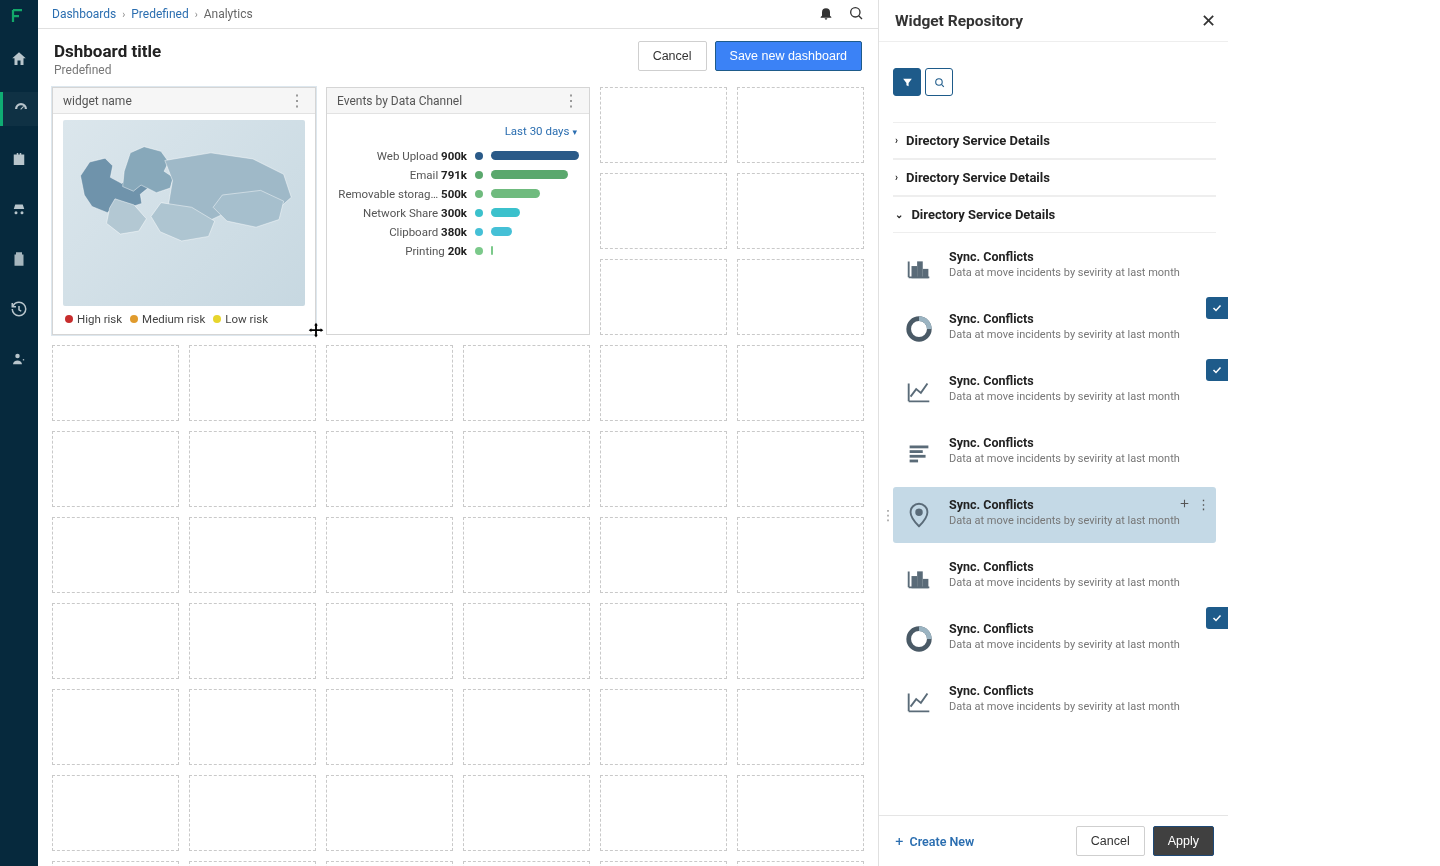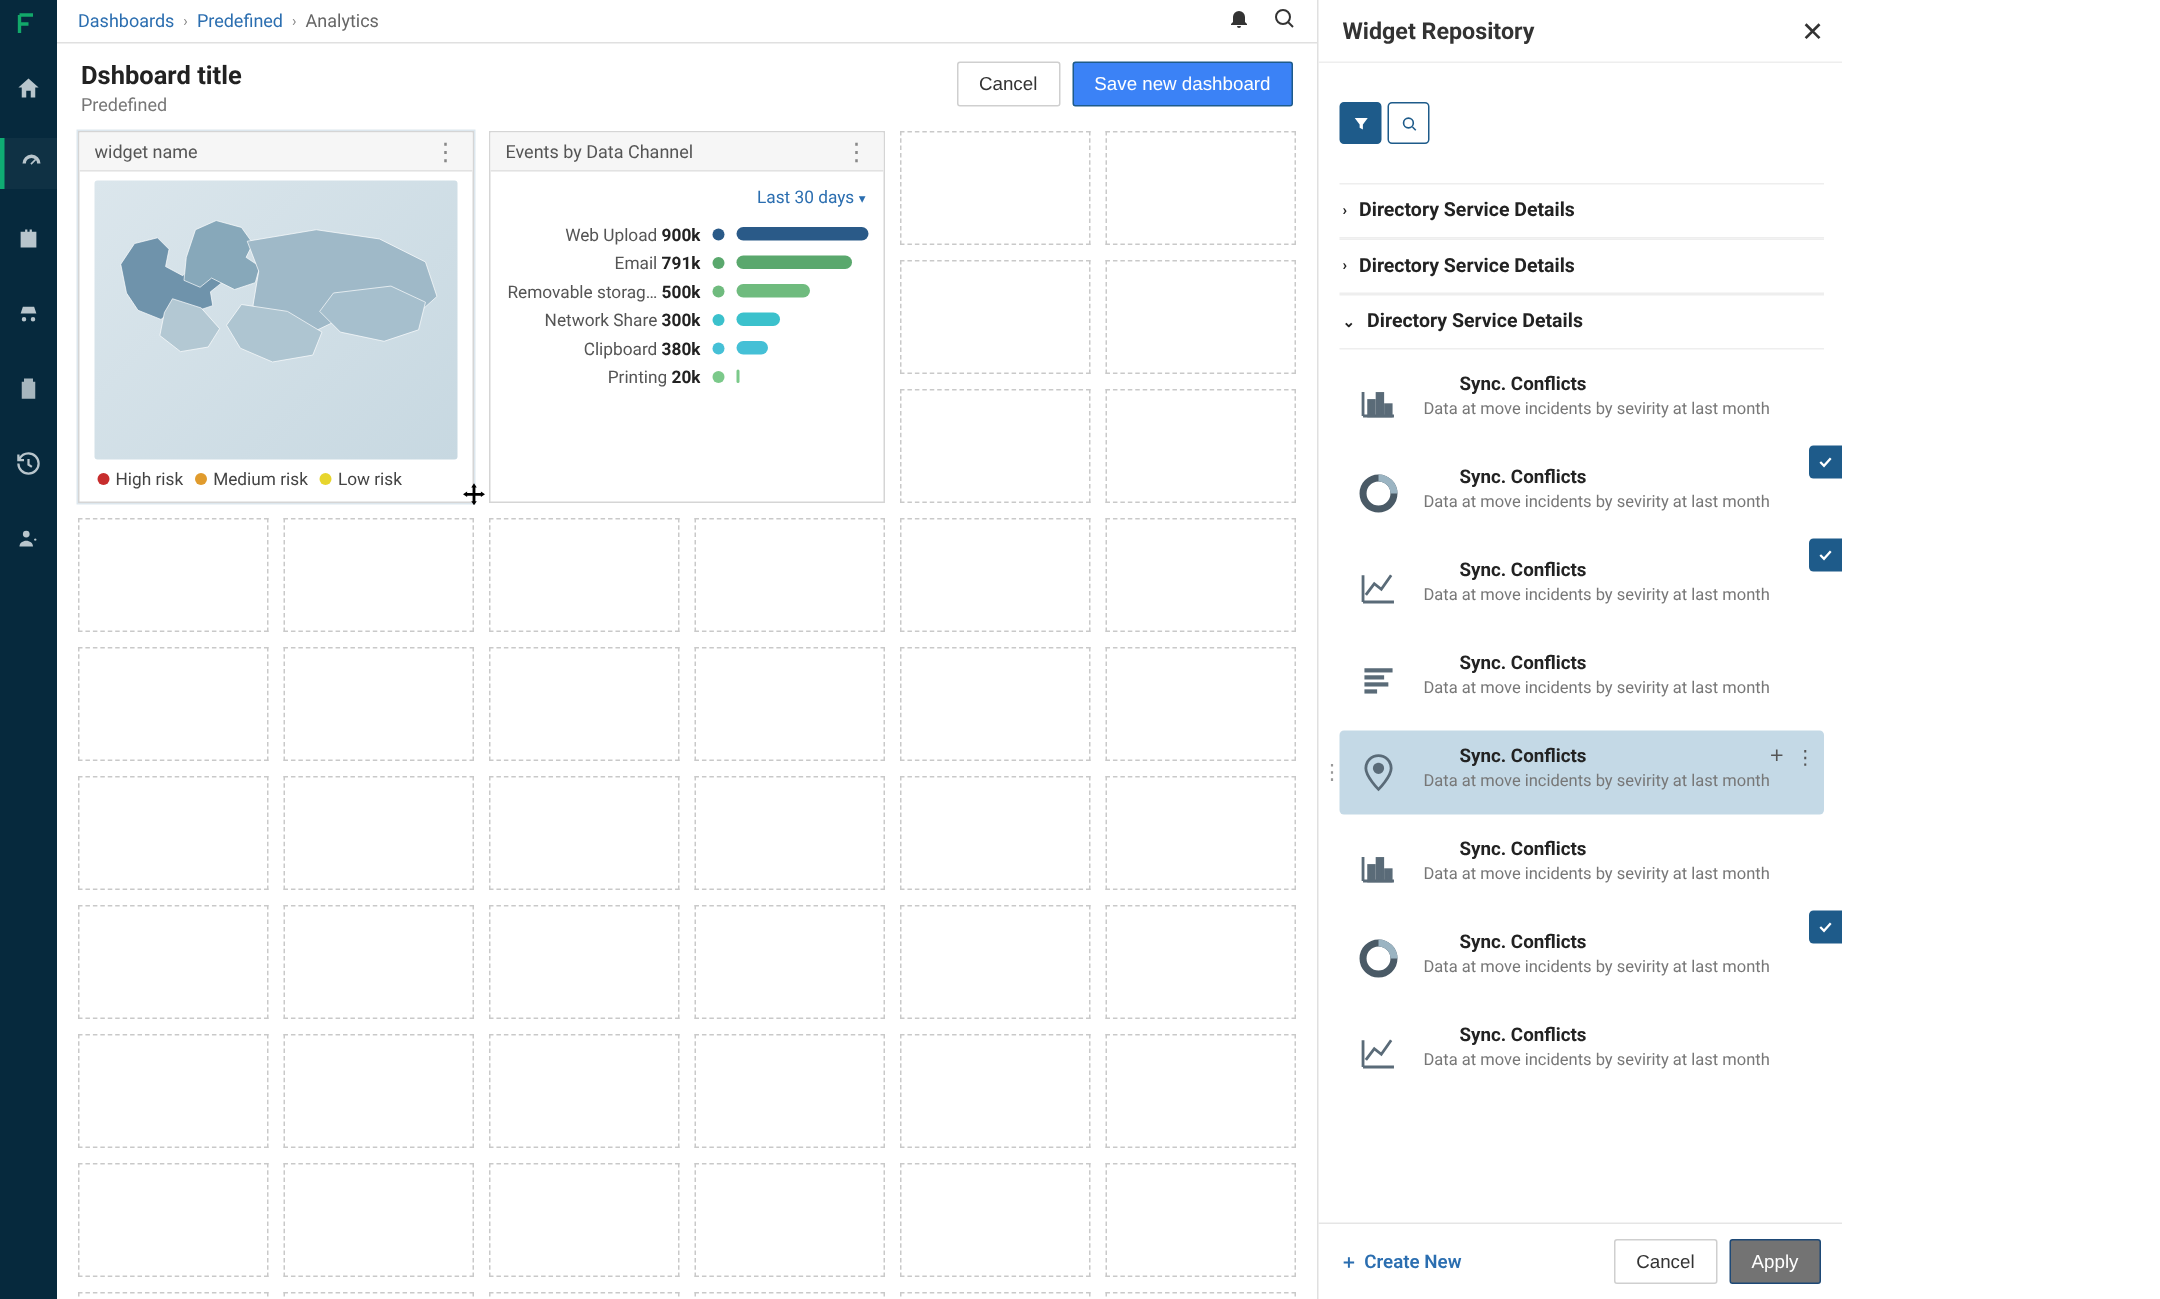--- a/index.html
+++ b/index.html
@@ -24,21 +24,21 @@
 .topbar-right { display: flex; gap: 14px; align-items: center; color: #333; }
 .topbar-right svg { width: 16px; height: 16px; cursor:pointer; }
 
 .page-head { display: flex; justify-content: space-between; align-items: flex-start; padding: 12px 16px 2px 16px; }
 .page-head h1 { font-size: 17px; font-weight: 700; color: #222; }
 .page-head .desc { font-size: 12px; color: #777; margin-top: 2px; }
 .page-head .actions { display: flex; gap: 8px; }
 .btn { font-size: 12.5px; padding: 7px 14px; border-radius: 2px; cursor: pointer; border: 1px solid transparent; }
 .btn-default { background: #fff; border-color: #cfcfcf; color: #333; }
 .btn-primary { background: #3b82f6; border-color: #1e5b8a; color: #fff; }
-.btn-dark { background: #737373; border-color: #1e4976; color: #fff; }
+.btn-dark { background: #404040; border-color: #1e4976; color: #fff; }
 
 .canvas { flex: 1; padding: 8px 14px 14px 14px; overflow: auto; }
 .grid { display: grid; grid-template-columns: repeat(6, 1fr); grid-auto-rows: 76px; gap: 10px; }
 .cell { border: 1px dashed #c9c9c9; background: #fff; }
 .widget { grid-column: span 2; grid-row: span 3; border: 1px solid #d5d5d5; background: #fff; display: flex; flex-direction: column; position:relative;}
 .widget.map { box-shadow: 0 0 0 1px rgba(30,91,138,0.15); }
 .widget-head { height: 26px; border-bottom: 1px solid #e2e2e2; background:#f6f6f6; display: flex; align-items: center; justify-content: space-between; padding: 0 10px; font-size: 12px; color: #555; }
 .widget-head .wmenu { color: #888; cursor: pointer; font-size: 16px; line-height: 1; }
 .widget-body { flex: 1; padding: 6px 10px 6px 10px; display:flex; flex-direction:column; position: relative; }
 
@@ -70,21 +70,21 @@
 
 .panel-body { flex:1; overflow:auto; padding: 0 12px 0 14px;}
 .section { border-top:1px solid #eee; border-bottom:1px solid #eee; padding:10px 2px; font-size:13px; font-weight:700; color:#222; display:flex; align-items:center; gap:8px; cursor:pointer;}
 .section .arr { font-size:10px;}
 .wlist { display:flex; flex-direction:column; gap:6px; padding:6px 0;}
 .witem { display:flex; gap:12px; padding:10px 8px; border-radius:3px; position:relative; cursor:pointer;}
 .witem.selected { background:#c4d9e6;}
 .witem .wicon { width:36px; height:36px; display:flex; align-items:center; justify-content:center; color:#5a6b78;}
 .witem .wicon svg{width:30px;height:30px;}
 .witem .wtxt { flex:1;}
-.witem .wtxt .title { font-size:12.5px; font-weight:700; color:#222;margin-left:24px;}
+.witem .wtxt .title { font-size:12.5px; font-weight:700; color:#222;}
 .witem .wtxt .sub { font-size:11px; color:#777; margin-top:2px; line-height:1.3;}
 .witem .badge { position:absolute; right:-12px; top:-4px; width:22px; height:22px; background:#1e5b8a; color:#fff; border-radius:3px 0 0 3px; display:flex; align-items:center; justify-content:center;}
 .witem .badge svg{width:12px;height:12px;}
 .witem .hover-actions { position:absolute; right:6px; top:10px; display:flex; gap:6px; color:#555;}
 .witem .hover-actions svg{width:13px;height:13px;}
 .side-dots { position:absolute; left:-12px; top:50%; transform:translateY(-50%); color:#999; font-size:14px;}
 
 .panel-foot { border-top:1px solid #e5e5e5; padding:10px 14px; display:flex; justify-content:space-between; align-items:center;}
 .panel-foot .create { color:#2b6eb0; font-size:12.5px; font-weight:600; cursor:pointer; display:flex; align-items:center; gap:4px;}
 .panel-foot .actions { display:flex; gap:8px;}

